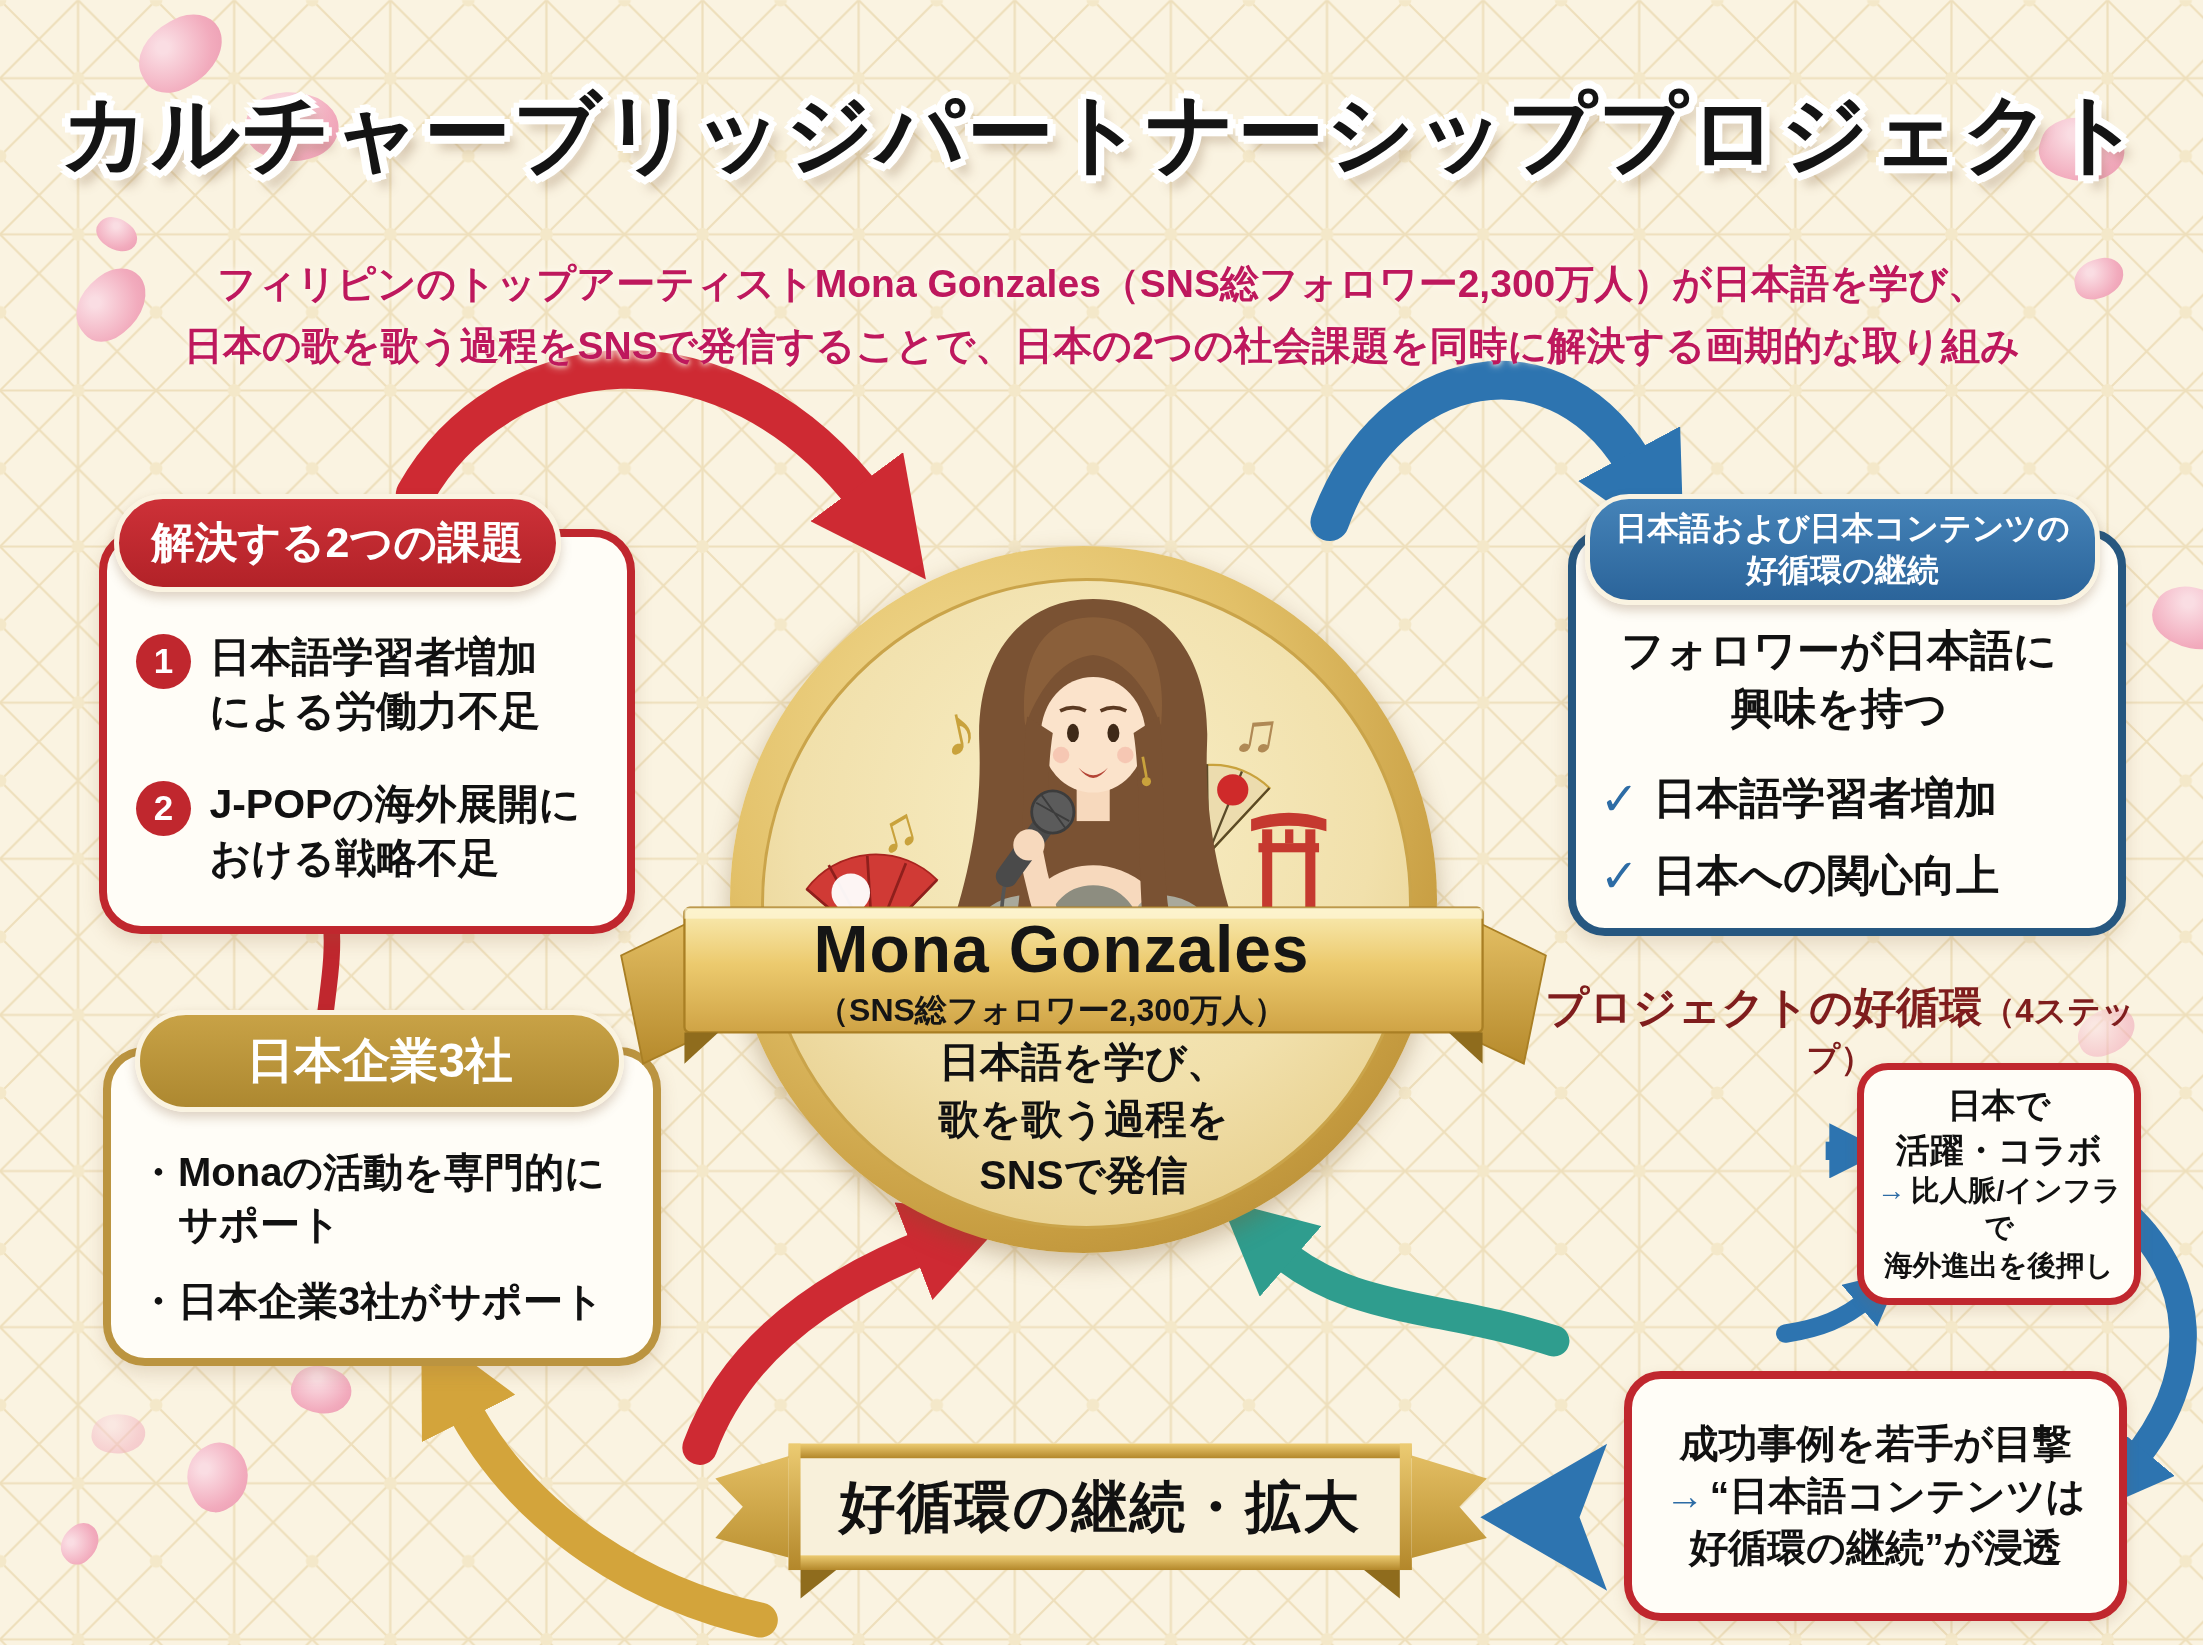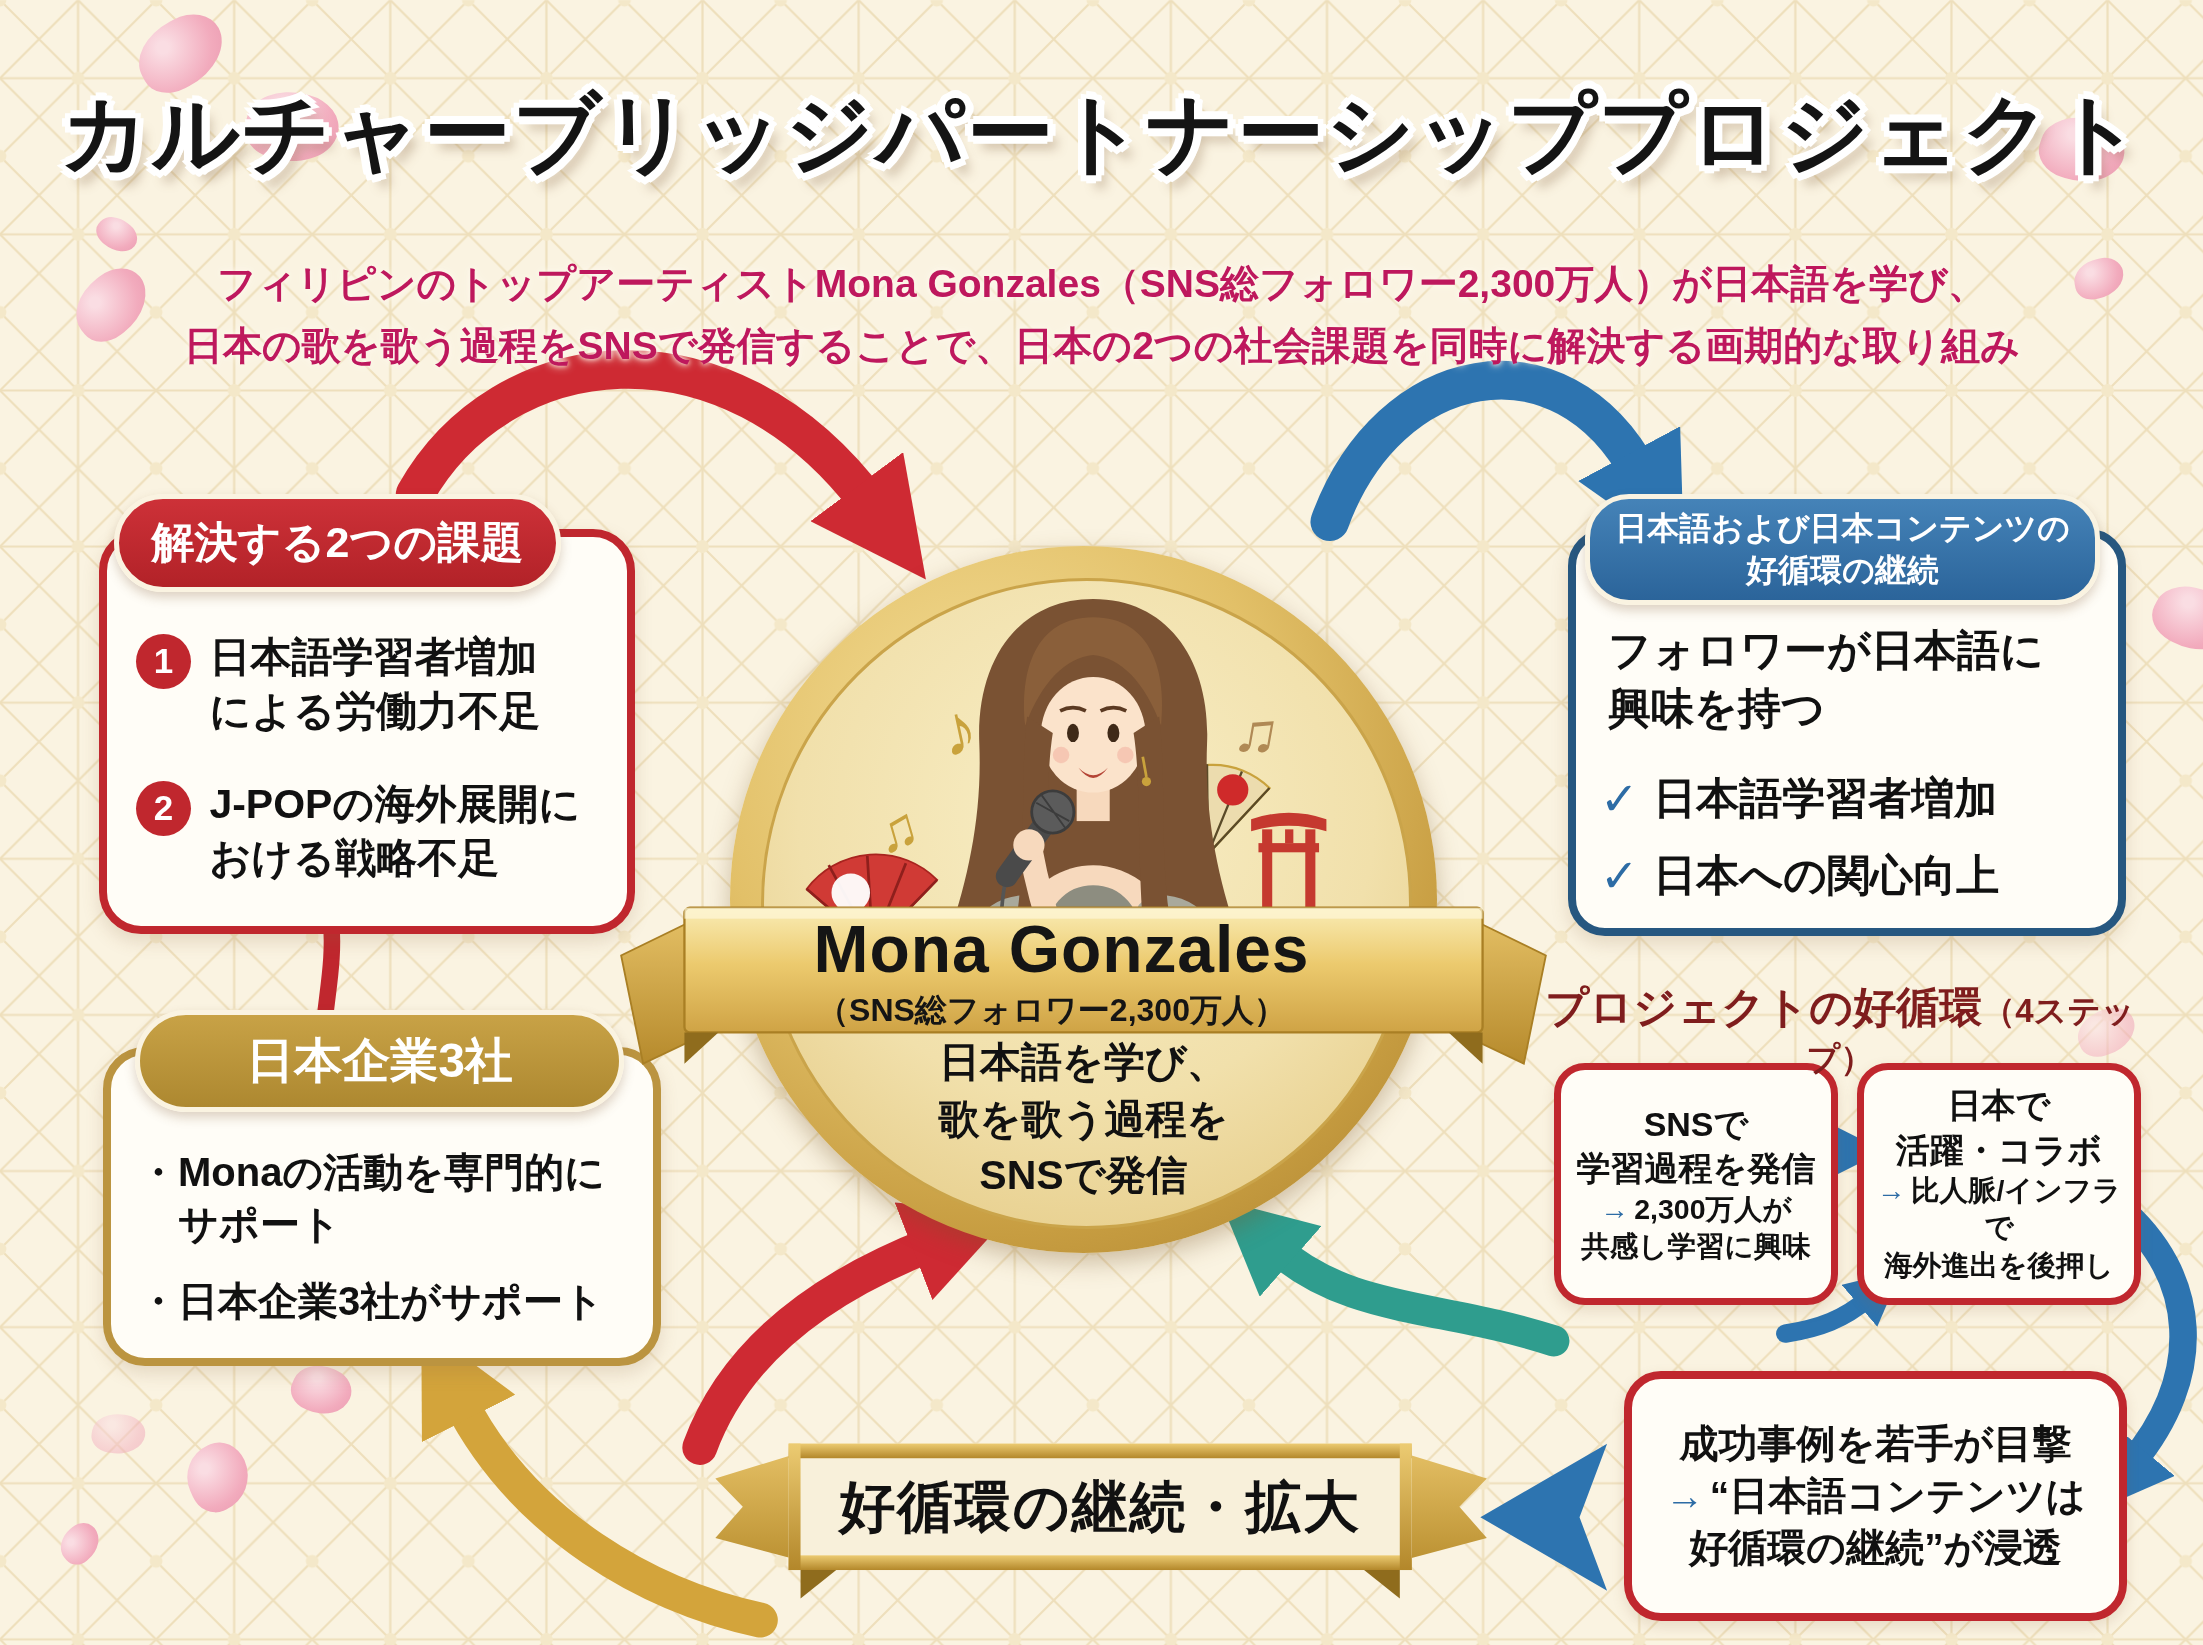--- a/index.html
+++ b/index.html
@@ -26,21 +26,21 @@
   .pill-gold{background:linear-gradient(180deg,#c8a246,#ad8830);}
   .pill-blue{background:linear-gradient(180deg,#4583b8,#2b649a);}
   
   .c-item{position:absolute;display:flex;z-index:7;}
   .badge{width:55px;height:55px;border-radius:50%;background:#c0272e;color:#fff;font-size:35px;font-weight:bold;
          display:flex;align-items:center;justify-content:center;flex:0 0 55px;margin-right:18.4px;margin-top:3.7px;}
   .c-text{font-size:41px;font-weight:bold;color:#111;line-height:1.32;}
   .g-item{position:absolute;font-size:40px;font-weight:bold;color:#111;line-height:1.3;z-index:7;}
   .g-ind{margin-left:40px;}
   
-  .f-body{position:absolute;font-size:43px;font-weight:bold;color:#111;line-height:1.35;z-index:7;margin-left:40px;}
+  .f-body{position:absolute;text-align:center;font-size:43px;font-weight:bold;color:#111;line-height:1.35;z-index:7;}
   .chk{position:absolute;display:flex;align-items:center;font-size:43px;font-weight:bold;color:#111;z-index:7;}
   .chkmark{color:#2d6ca5;font-weight:bold;margin-right:14.7px;font-size:46px;}
   
   .cycle-h{position:absolute;left:1539px;top:979px;width:602px;text-align:center;color:#7f1d1d;z-index:7;font-weight:bold;}
   .cycle-h .main{font-size:43px;}
   .cycle-h .sub{font-size:33px;}
   .step{position:absolute;background:#fffdf7;border:7.3px solid #c0272e;border-radius:31px;z-index:3;
         display:flex;flex-direction:column;align-items:center;justify-content:center;text-align:center;color:#111;font-weight:bold;
         box-shadow:0 5.5px 13px rgba(140,100,60,.16);}
   .s-big{font-size:34px;line-height:1.3;}
@@ -275,26 +275,20 @@
     <span>日本語学習者増加</span>
   </div>
   <div class="chk" style="left:1600px;top:847px;">
     <span class="chkmark">✓</span>
     <span>日本への関心向上</span>
   </div>
 
   <div class="cycle-h">
     <span class="main">プロジェクトの好循環</span><span class="sub">（4ステップ）</span>
   </div>
-  <div class="step" style="left:1554px;top:1063px;width:270px;height:228px;">
-    <div class="s-big">SNSで</div>
-    <div class="s-big">学習過程を発信</div>
-    <div class="s-sm"><span class="arrow-blue">→</span><span>2,300万人が</span></div>
-    <div class="s-sm">共感し学習に興味</div>
-  </div>
   <div class="step" style="left:1857px;top:1063px;width:270px;height:228px;">
     <div class="s-big">日本で</div>
     <div class="s-big">活躍・コラボ</div>
     <div class="s-sm"><span class="arrow-blue">→</span><span>比人脈/インフラで</span></div>
     <div class="s-sm">海外進出を後押し</div>
   </div>
   <div class="success">
     <div>成功事例を若手が目撃</div>
     <div><span class="arrow-blue">→</span><span>“日本語コンテンツは</span></div>
     <div>好循環の継続”が浸透</div>

